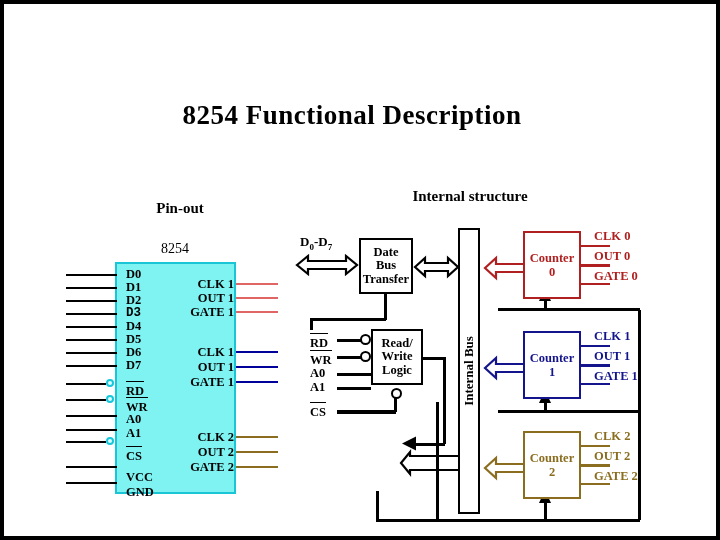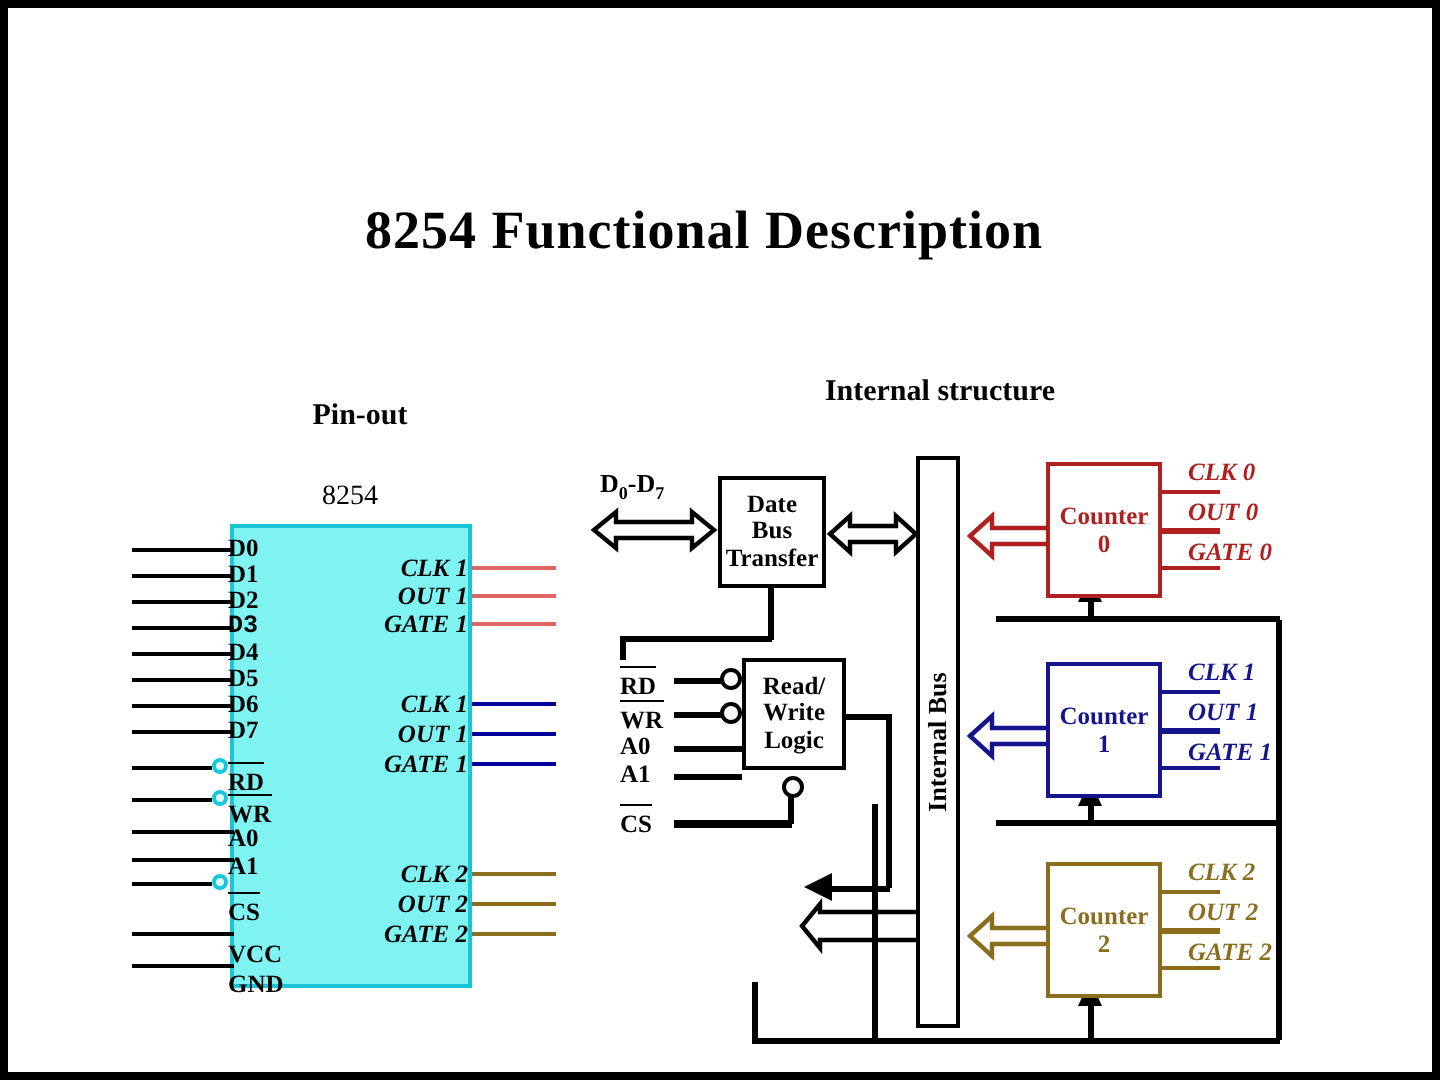--- a/index.html
+++ b/index.html
@@ -48,21 +48,21 @@
   #ibus{left:458px;top:228px;width:22px;height:286px;
         border:2.5px solid #000;background:#fff;box-sizing:border-box;}
   #ibus span{position:absolute;left:50%;top:50%;
         transform:translate(-50%,-50%) rotate(-90deg);
         white-space:nowrap;font-size:13px;font-weight:bold;color:#000;}
 
   
   .counter{box-sizing:border-box;border:2.5px solid;background:#fff;
            display:flex;align-items:center;justify-content:center;text-align:center;
            font-size:12.5px;font-weight:bold;line-height:14px;}
-  .sig{font-size:12.5px;font-weight:bold;white-space:nowrap;font-style:italic;}
+  .sig{font-size:12.5px;font-weight:bold;white-space:nowrap;}
 
   
   svg{display:block;overflow:visible;}
 </style>
 </head>
 <body>
 
 <div id="slide">
 
   <div class="abs" id="frame"></div>
@@ -70,21 +70,21 @@
   <div class="abs" id="title">8254 Functional Description</div>
 
   <div class="abs" id="internal-title">Internal structure</div>
 
   <div class="abs" id="pinout-title">Pin-out</div>
 
   <div class="abs" id="chip-name">8254</div>
 
   <div class="abs" id="chip"></div>
 
-  <div class="abs" style="left:114px;top:268px;">
+  <div class="abs" style="left:126px;top:268px;">
     <div class="pinlabel" style="height:13px;"><span>D0</span></div>
     <div class="pinlabel" style="height:13px;"><span>D1</span></div>
     <div class="pinlabel" style="height:13px;"><span>D2</span></div>
     <div class="pinlabel" style="height:13px;font-family:Liberation Mono, monospace;"><span>D3</span></div>
     <div class="pinlabel" style="height:13px;"><span>D4</span></div>
     <div class="pinlabel" style="height:13px;"><span>D5</span></div>
     <div class="pinlabel" style="height:13px;"><span>D6</span></div>
     <div class="pinlabel" style="height:13px;"><span>D7</span></div>
     <div style="height:9px;"></div>
     <div class="pinlabel" style="height:16px;"><span class="ovl">RD</span></div>

